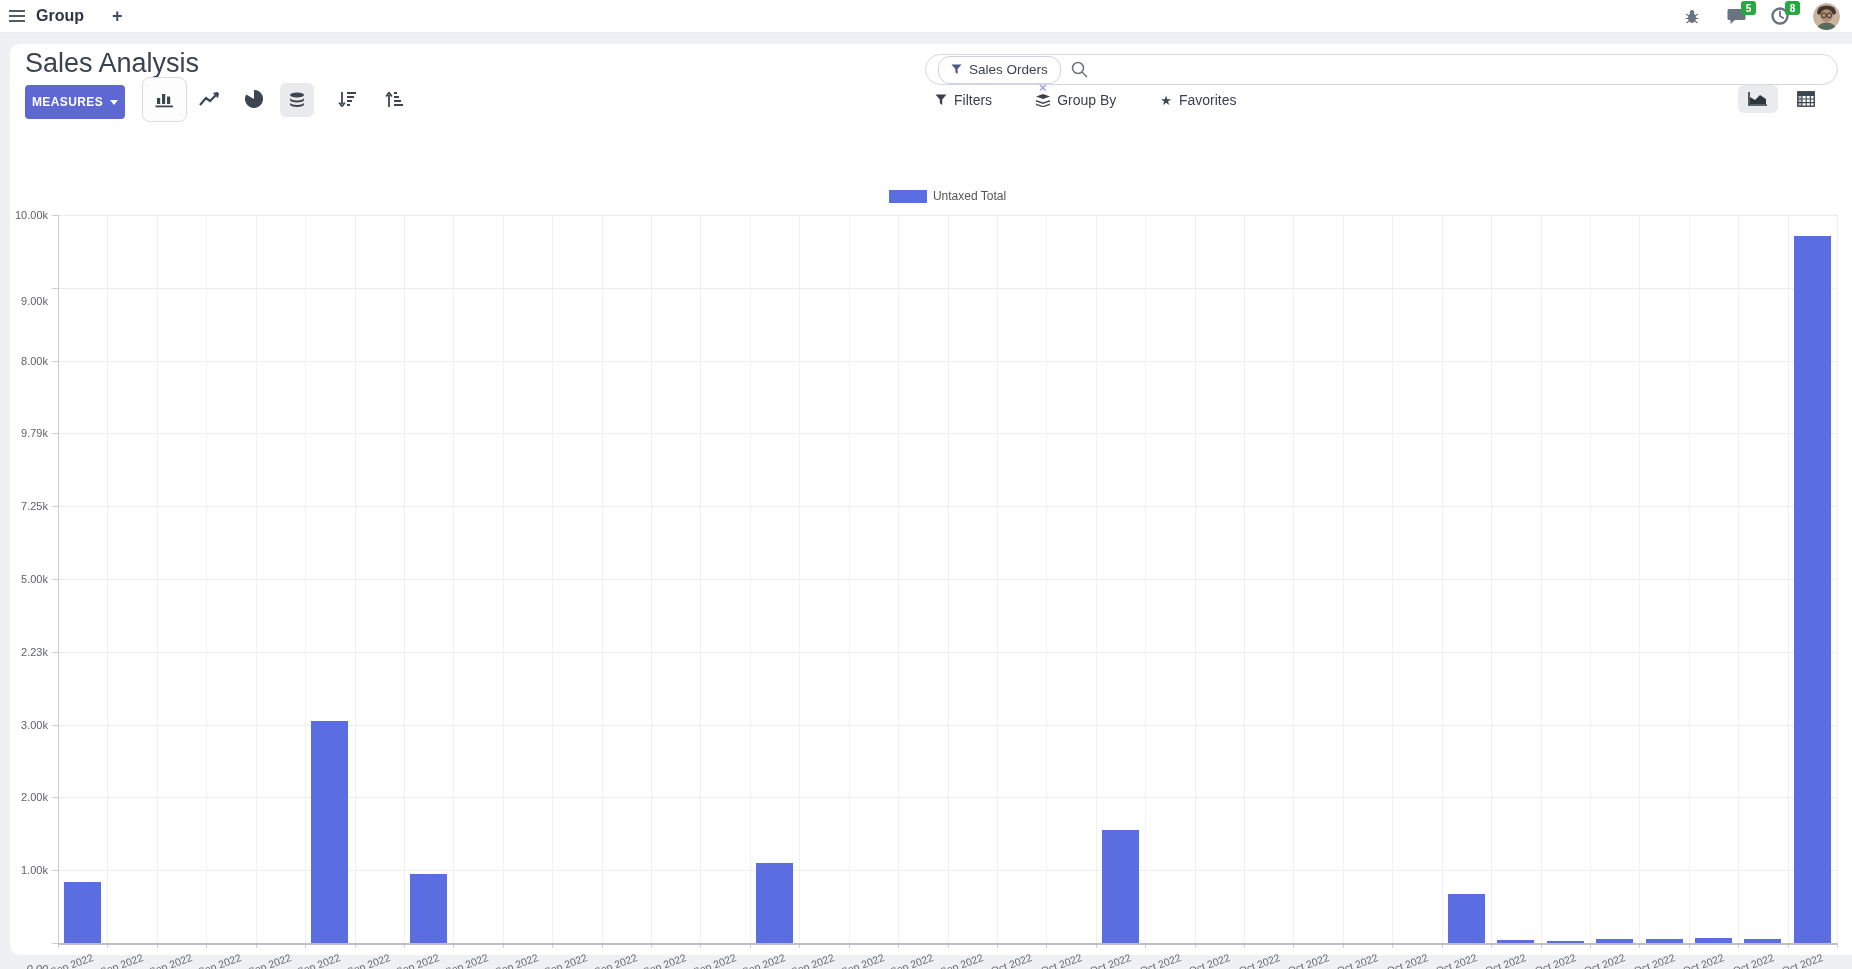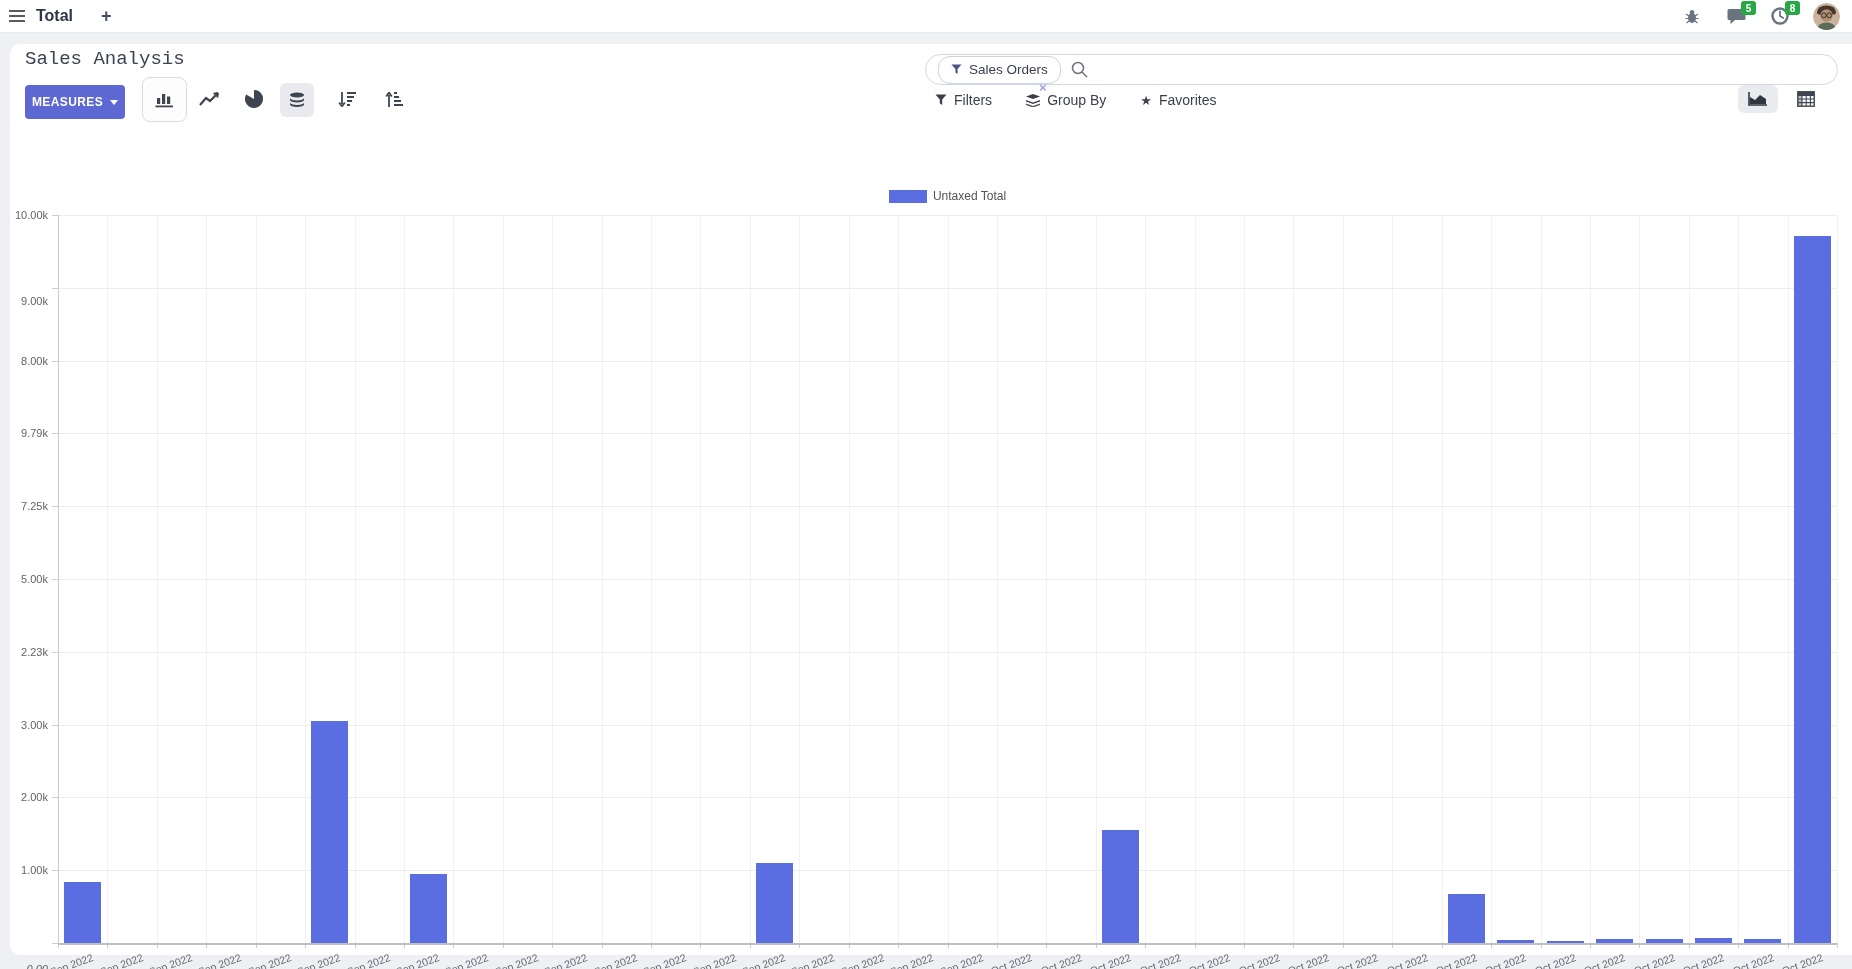--- a/index.html
+++ b/index.html
@@ -16,21 +16,21 @@
   .nav-ic { position:relative; width:22px; height:22px; display:flex; align-items:center; justify-content:center; cursor:pointer; }
   .badge { position:absolute; top:-4px; right:-9px; min-width:15px; height:14px; background:#28a745; color:#fff;
            font-size:10px; font-weight:700; border-radius:3px; display:flex; align-items:center; justify-content:center;
            padding:0 3px; }
   .avatar { width:27px; height:27px; border-radius:50%; overflow:hidden; cursor:pointer; }
 
   
   .card { position:absolute; left:10px; top:44px; width:1842px; height:911px; background:#ffffff;
           border-radius:10px 0 0 10px; }
 
-  .page-title { position:absolute; left:15px; top:4px; font-size:19px; color:#3b4251;font-family:Liberation Mono, monospace; }
+  .page-title { position:absolute; left:15px; top:4px; font-size:27px; color:#3b4251; }
 
   .btn-measures { position:absolute; left:15px; top:41px; width:100px; height:34px; background:#5d68d2; color:#fff;
                   border:none; border-radius:4px; font-size:12px; font-weight:600; letter-spacing:.4px;
                   display:flex; align-items:center; justify-content:center; gap:7px; cursor:pointer;
                   font-family:"Liberation Sans", sans-serif; }
   .caret-down { width:0; height:0; border-left:4px solid transparent; border-right:4px solid transparent;
                 border-top:5px solid #ffffff; }
 
   .icon-btn { position:absolute; display:flex; align-items:center; justify-content:center; cursor:pointer; background:transparent; border:none; }
   .icon-btn.outlined { border:1px solid #d9dbe0; border-radius:8px; background:#fdfdfe; }
@@ -39,21 +39,21 @@
   
   .searchbar { position:absolute; left:915px; top:10px; width:913px; height:31px; border:1px solid #d5d8de;
                border-radius:16px; background:#fff; display:flex; align-items:center; padding:0 12px; gap:10px; }
   .facet { display:flex; align-items:center; gap:7px; border:1px solid #ced2e2; border-radius:12px;
            height:28px; padding:0 12px; cursor:pointer; background:#fff; }
   .facet-label { font-size:13.5px; color:#3a3f52; }
   .facet-x { position:absolute; left:113px; top:26px; color:#98a1e8; font-size:13px; font-weight:700; cursor:pointer; line-height:1; }
   .search-input { border:none; outline:none; flex:1; font-size:14px; color:#3a3f52; font-family:"Liberation Sans", sans-serif; background:transparent; }
   .search-input::placeholder { color:#c8ccd4; }
 
-  .filter-row { position:absolute; left:925px; top:48px; display:flex; align-items:center; gap:34px; }
+  .filter-row { position:absolute; left:925px; top:48px; display:flex; align-items:center; gap:44px; }
   .filter-item { display:flex; align-items:center; gap:7px; font-size:14px; color:#3a3f4b; cursor:pointer; }
   .star-glyph { font-size:13px; color:#3f4452; line-height:1; }
 
   .view-switch { position:absolute; right:26px; top:41px; display:flex; gap:8px; }
   .vs-btn { width:40px; height:28px; display:flex; align-items:center; justify-content:center; border:none;
             background:transparent; border-radius:6px; cursor:pointer; }
   .vs-btn.active { background:#e9ebef; }
 
   
   .chart-wrap { position:absolute; left:0px; top:95px; width:1842px; height:816px; }
@@ -77,21 +77,21 @@
 <body>
 
 <div class="navbar">
   <div class="nav-burger">
     <svg width="16" height="12" viewBox="0 0 16 12">
       <rect x="0" y="0" width="16" height="2" fill="#565b66"></rect>
       <rect x="0" y="5" width="16" height="2" fill="#565b66"></rect>
       <rect x="0" y="10" width="16" height="2" fill="#565b66"></rect>
     </svg>
   </div>
-  <span class="nav-app">Total</span>
+  <span class="nav-app">Group</span>
   <span class="nav-plus">+</span>
 
   <div class="nav-right">
     <div class="nav-ic">
       <svg width="14" height="15" viewBox="0 0 14 15">
         <ellipse cx="7" cy="9" rx="4" ry="5" fill="#6a7380"></ellipse>
         <circle cx="7" cy="3.2" r="2.2" fill="#6a7380"></circle>
         <path d="M1 5 L4 7 M13 5 L10 7 M0.5 9.5 L3 9.5 M13.5 9.5 L11 9.5 M1.5 14 L4 12 M12.5 14 L10 12" stroke="#6a7380" stroke-width="1.2" fill="none"></path>
       </svg>
     </div>

